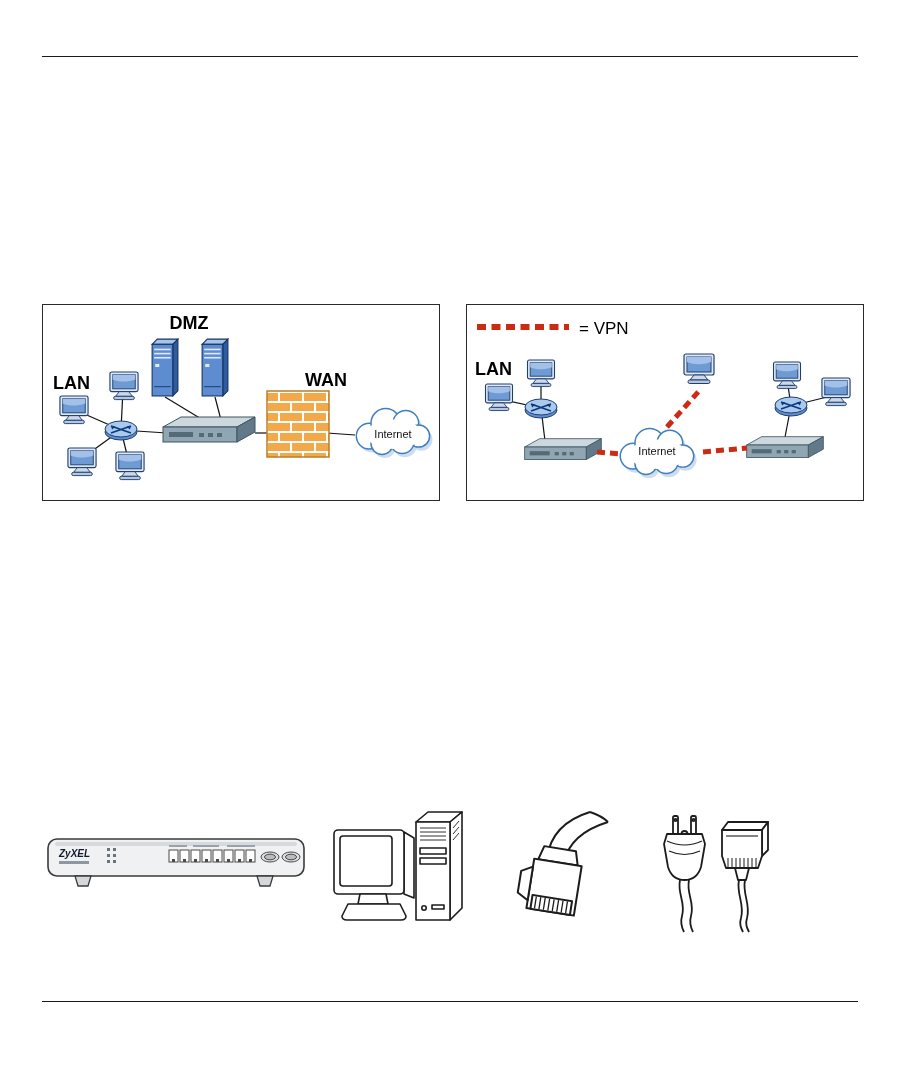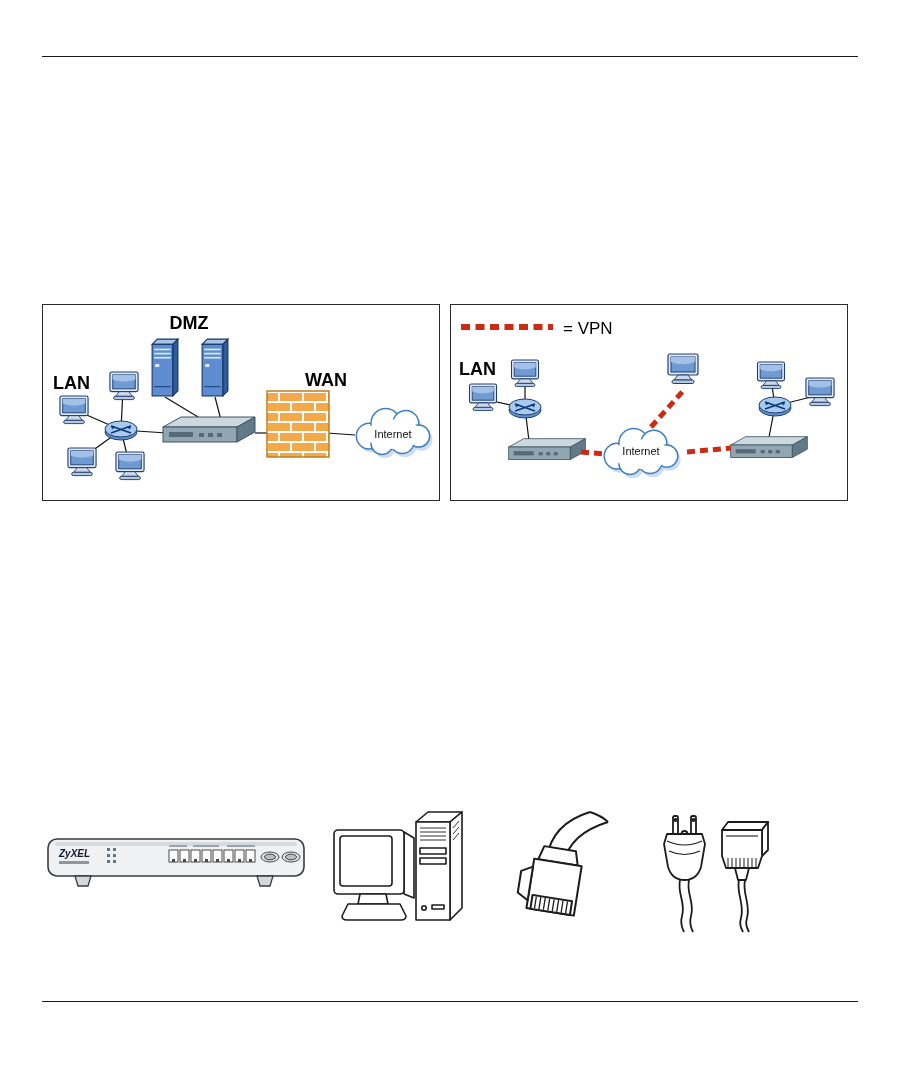--- a/index.html
+++ b/index.html
@@ -3,21 +3,21 @@
 <meta charset="utf-8">
 <style>
   html,body{margin:0;padding:0;background:#ffffff;}
   body{position:relative;width:900px;height:1068px;overflow:hidden;
        font-family:"Liberation Sans", sans-serif;}
   .rule{position:absolute;left:42px;width:816px;height:0;border-top:1.6px solid #1a1a1a;}
   #rule-top{top:56px;}
   #rule-bottom{top:1001px;}
   .figbox{position:absolute;top:304px;width:396px;height:195px;border:1px solid #2a2a2a;background:#fff;}
   #fig-dmz{left:42px;}
-  #fig-vpn{left:450px;}
+  #fig-vpn{left:466px;}
   .hw{position:absolute;}
   svg text{font-family:"Liberation Sans", sans-serif;}
   .biglabel{font-size:18px;font-weight:bold;fill:#000;}
   .cloudlabel{font-size:11px;fill:#111;}
   .legendlabel{font-size:17px;fill:#000;}
   .netline{stroke:#111;stroke-width:1.2;}
   .vpnline{fill:none;stroke-linecap:butt;}
 </style>
 </head>
 <body>

